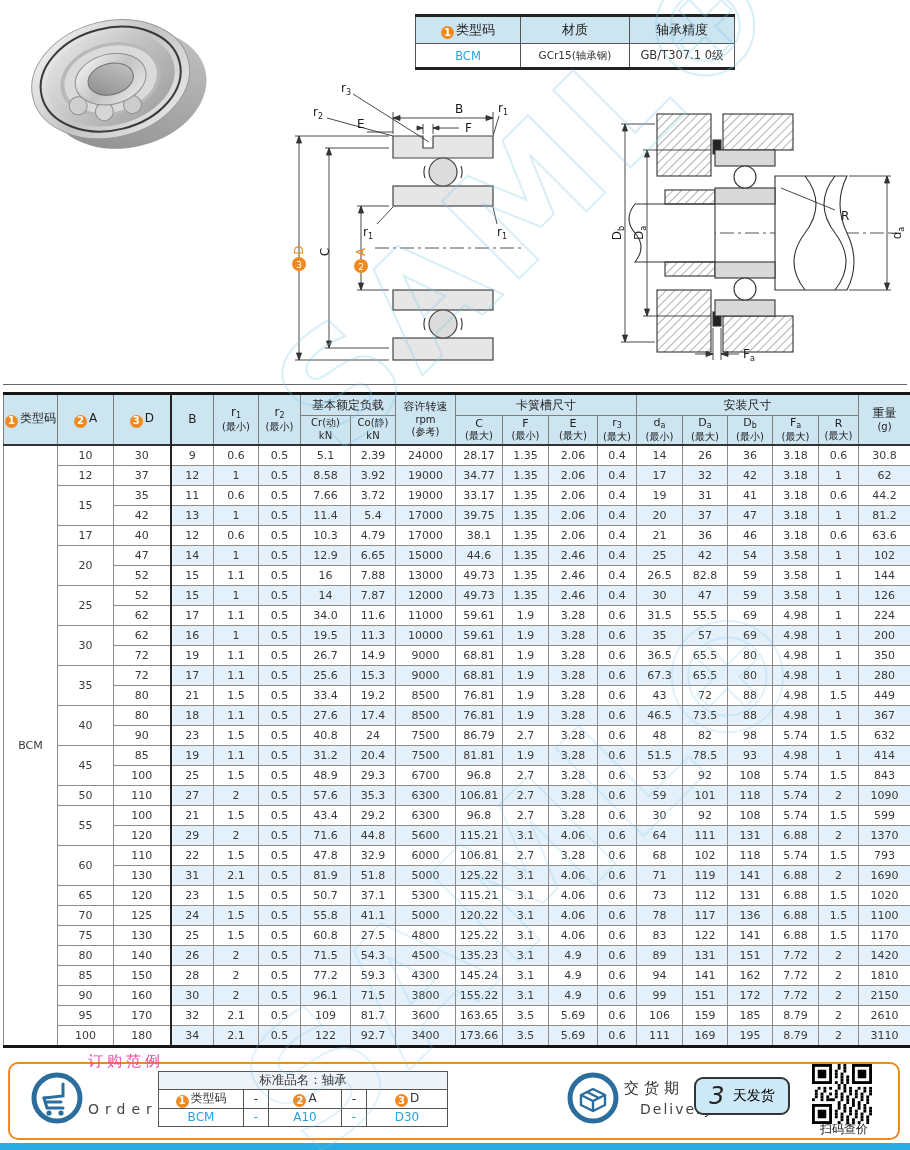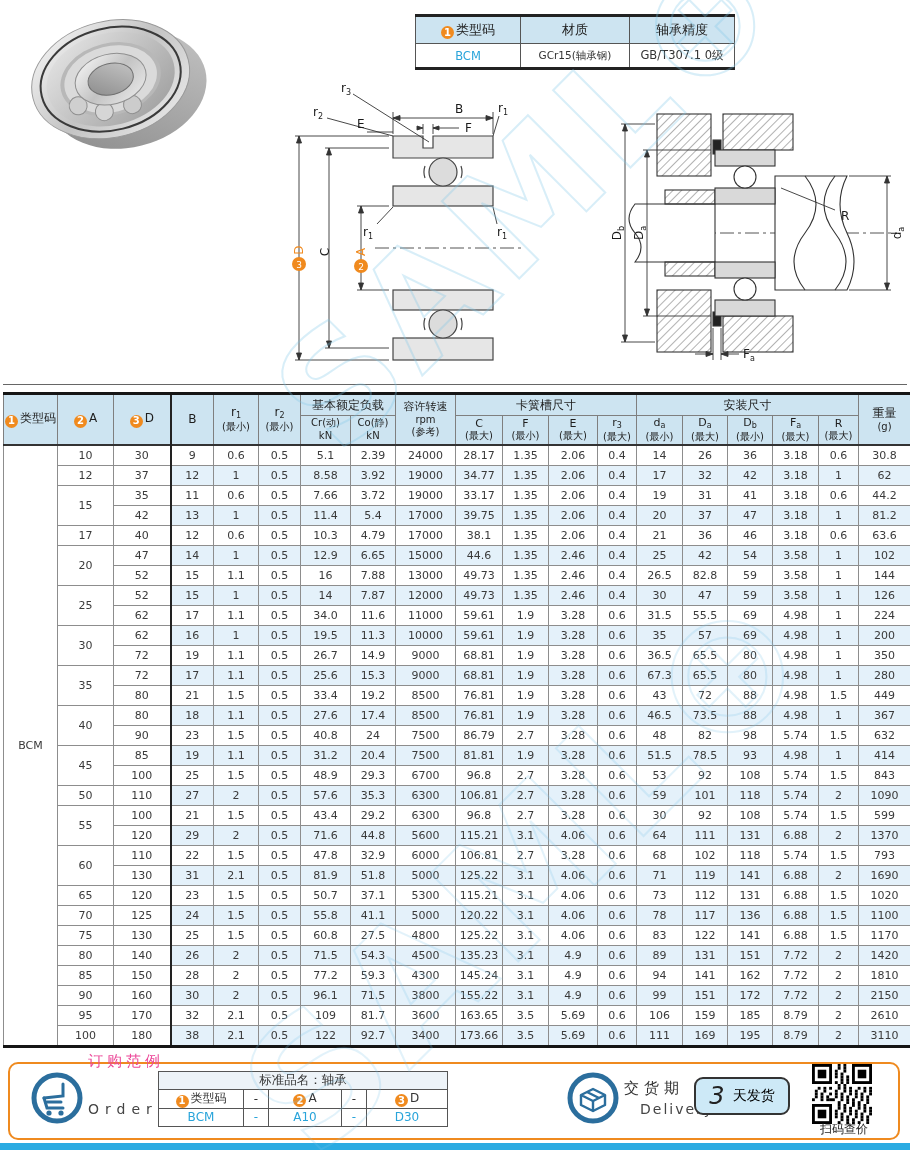--- a/index.html
+++ b/index.html
@@ -878,21 +878,21 @@
           <td>106</td>
           <td>159</td>
           <td>185</td>
           <td>8.79</td>
           <td>2</td>
           <td>2610</td>
         </tr>
         <tr>
           <td rowspan="1" class="blue">100</td>
           <td class="blue">180</td>
-          <td class="shade bl">38</td>
+          <td class="shade bl">34</td>
           <td class="shade">2.1</td>
           <td class="shade">0.5</td>
           <td class="shade">122</td>
           <td class="shade">92.7</td>
           <td class="shade">3400</td>
           <td class="shade">173.66</td>
           <td class="shade">3.5</td>
           <td class="shade">5.69</td>
           <td class="shade">0.6</td>
           <td class="shade">111</td>

